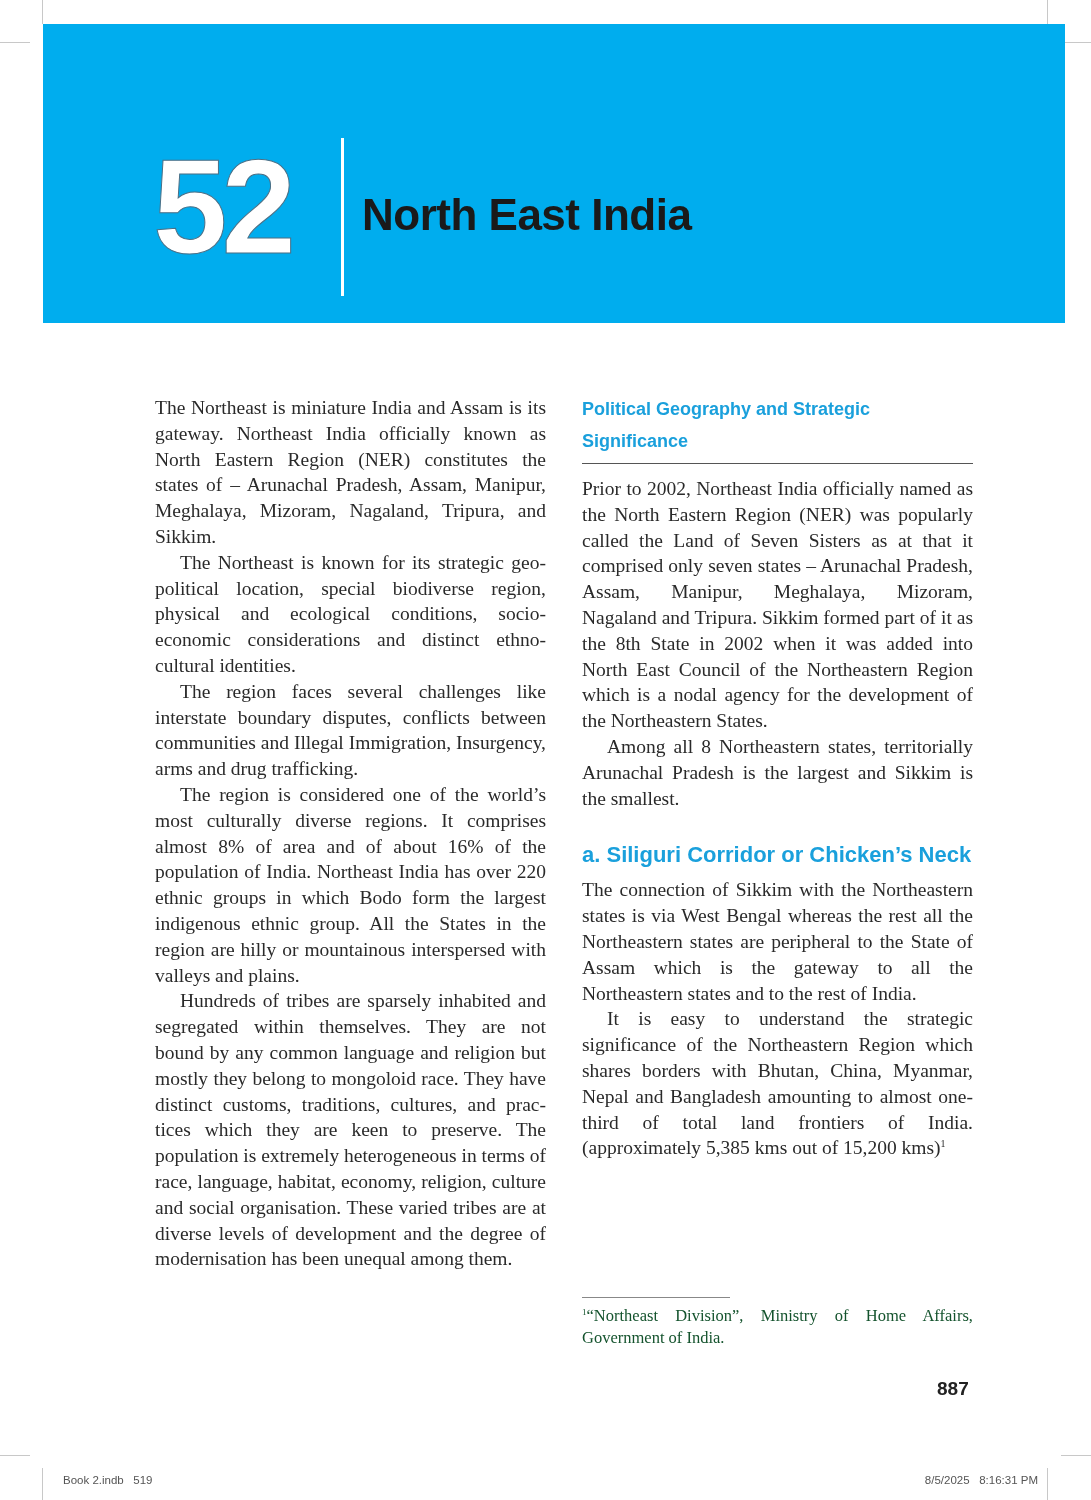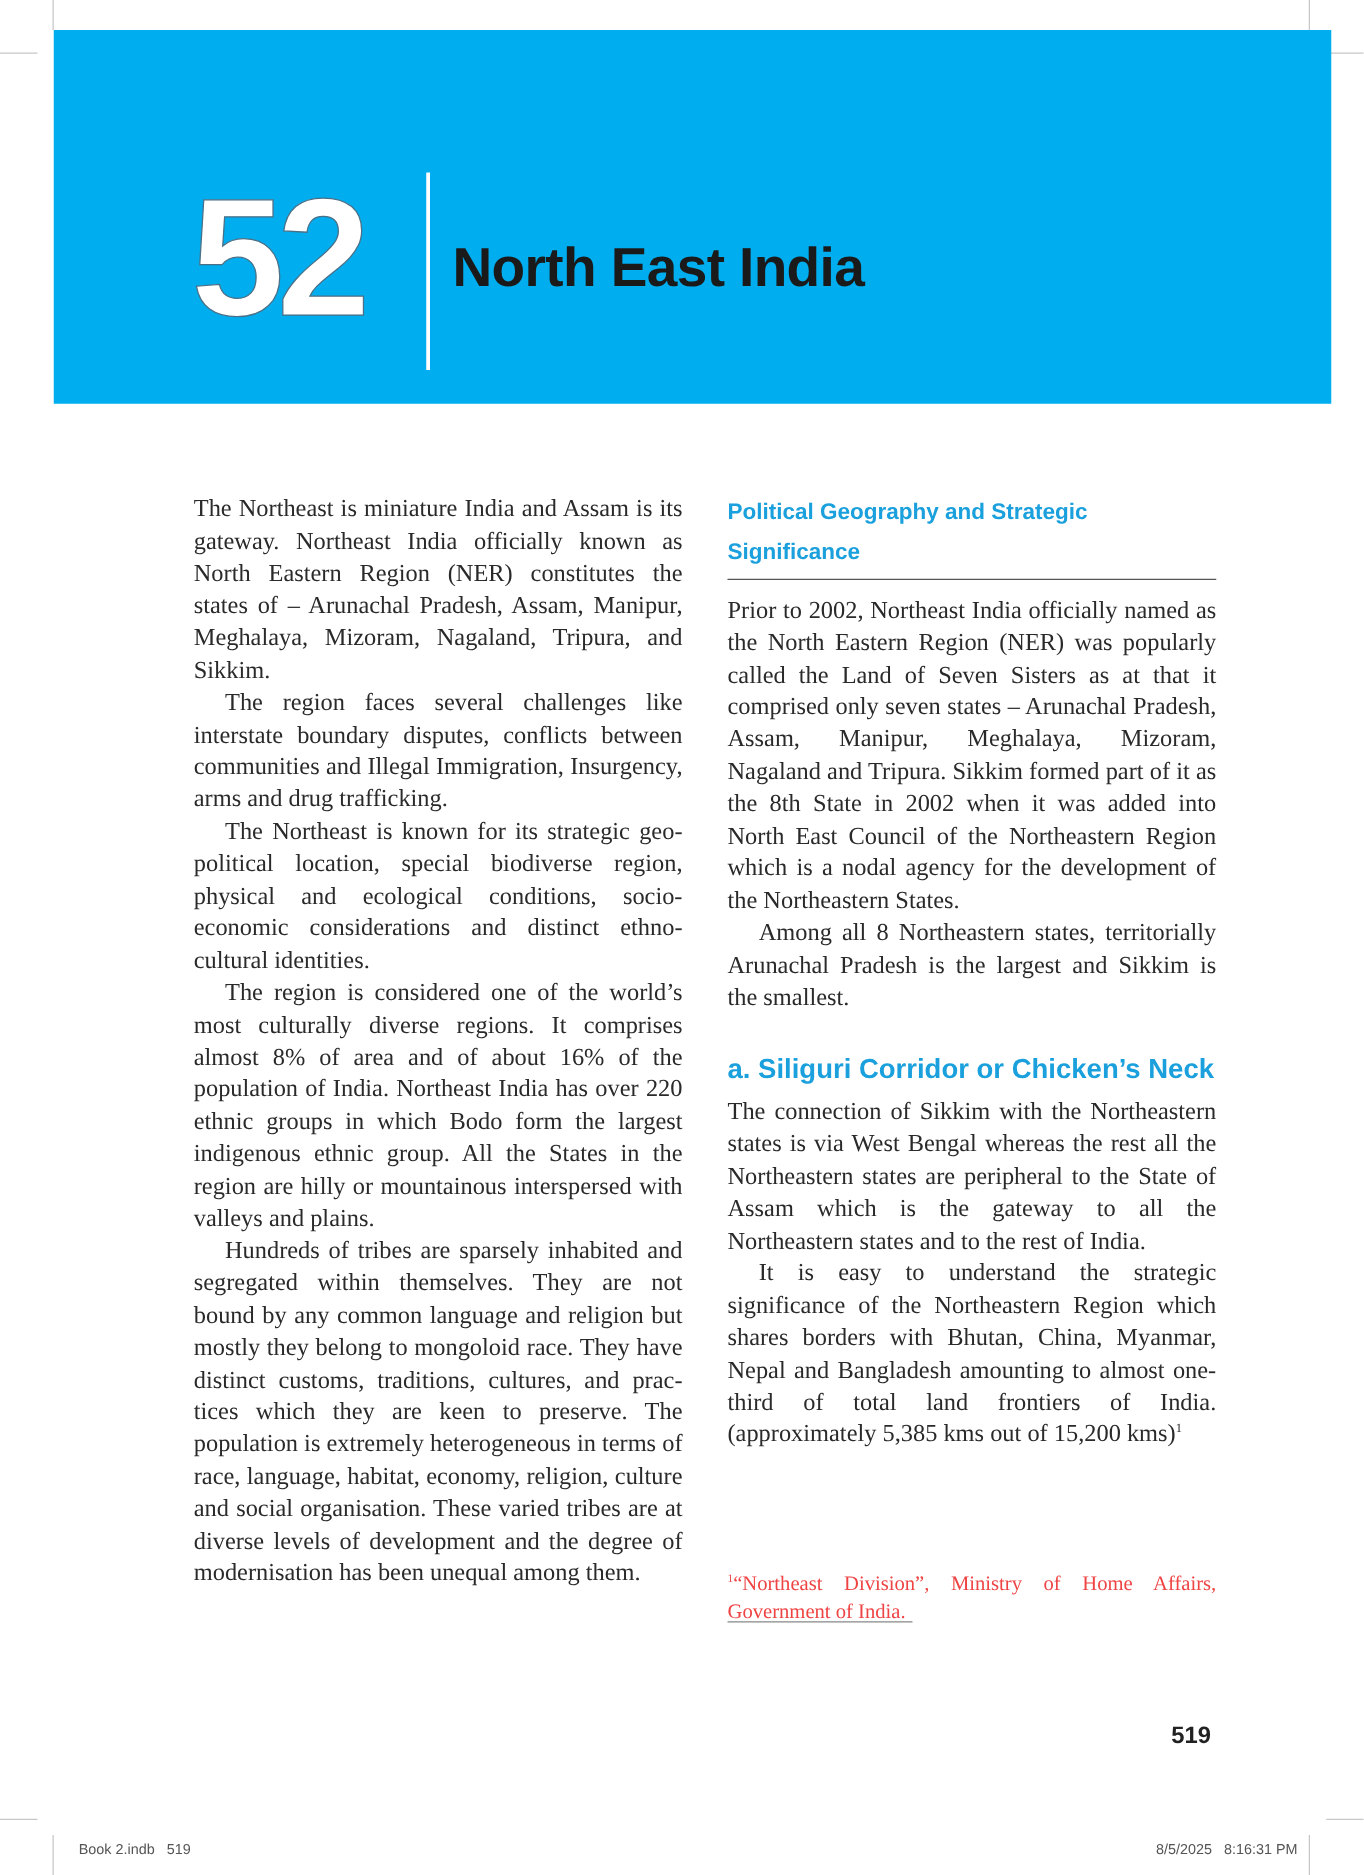--- a/index.html
+++ b/index.html
@@ -15,21 +15,21 @@
   .col p { margin: 0; }
   .col p.indent { text-indent: 25px; }
   .left-col { left: 155px; top: 395px; width: 391px; }
   .right-col { left: 582px; top: 393px; width: 391px; }
 
   .h2 { font-family: "Liberation Sans", sans-serif; font-weight: bold; color: #1aa0dc; font-size: 18px; line-height: 32px; margin: 0; text-align: left; }
   .h2-rule { height: 1px; background: #555; margin: 6px 0 12px 0; }
   .h3 { font-family: "Liberation Sans", sans-serif; font-weight: bold; color: #1aa0dc; font-size: 22px; line-height: 28px; margin: 30px 0 8px 0; text-align: left; }
 
   .fn-rule { position: absolute; left: 582px; top: 1297px; width: 148px; height: 1px; background: #888; }
-  .footnote { position: absolute; left: 582px; top: 1256px; width: 391px; font-size: 16.5px; line-height: 22px; color: #ef4444; text-align: justify; }
+  .footnote { position: absolute; left: 582px; top: 1305px; width: 391px; font-size: 16.5px; line-height: 22px; color: #14532d; text-align: justify; }
   .footnote sup { font-size: 9px; vertical-align: super; line-height: 0; }
   .page-number { position: absolute; left: 937px; top: 1378px; font-family: "Liberation Sans", sans-serif; font-weight: bold; font-size: 19px; color: #222; }
 
   .slug { position: absolute; top: 1474px; font-family: "Liberation Sans", sans-serif; font-size: 11.5px; color: #555; }
   sup.ref { font-size: 10px; line-height: 0; }
 </style>
 </head>
 <body>
 
 <div class="crop" style="left:0;top:42px;width:30px;height:1px;"></div>
@@ -41,35 +41,35 @@
 <div class="crop" style="left:1061px;top:1455px;width:30px;height:1px;"></div>
 <div class="crop" style="left:1047px;top:1468px;width:1px;height:32px;"></div>
 
 <div class="banner"></div>
 <div class="chapter-num">52</div>
 <div class="chapter-divider"></div>
 <h1 class="chapter-title" style="margin:0;">North East India</h1>
 
 <div class="col left-col">
   <p>The Northeast is miniature India and Assam is its gateway. Northeast India officially known as North Eastern Region (NER) con­stitutes the states of – Arunachal Pradesh, Assam, Manipur, Meghalaya, Mizoram, Nagaland, Tripura, and Sikkim.</p>
+  <p class="indent">The Northeast is known for its strategic geo-political location, special biodiverse region, physical and ecological conditions, socio-economic considerations and dis­tinct ethno-cultural identities.</p>
   <p class="indent">The region faces several challenges like interstate boundary disputes, con­flicts between communities and Illegal Immigration, Insurgency, arms and drug trafficking.</p>
-  <p class="indent">The Northeast is known for its strategic geo-political location, special biodiverse region, physical and ecological conditions, socio-economic considerations and dis­tinct ethno-cultural identities.</p>
   <p class="indent">The region is considered one of the world’s most culturally diverse regions. It comprises almost 8% of area and of about 16% of the population of India. Northeast India has over 220 ethnic groups in which Bodo form the largest indigenous ethnic group. All the States in the region are hilly or mountainous interspersed with valleys and plains.</p>
   <p class="indent">Hundreds of tribes are sparsely inhab­ited and segregated within themselves. They are not bound by any common lan­guage and religion but mostly they belong to mongoloid race. They have distinct customs, traditions, cultures, and prac­tices which they are keen to preserve. The population is extremely heterogeneous in terms of race, language, habitat, economy, religion, culture and social organisation. These varied tribes are at diverse levels of development and the degree of modernisa­tion has been unequal among them.</p>
 </div>
 
 <div class="col right-col">
   <h2 class="h2">Political Geography and Strategic Significance</h2>
   <div class="h2-rule"></div>
   <p>Prior to 2002, Northeast India officially named as the North Eastern Region (NER) was popularly called the Land of Seven Sisters as at that it  comprised only seven states – Arunachal Pradesh, Assam, Manipur, Meghalaya, Mizoram, Nagaland and  Tripura. Sikkim formed part of it as the 8th State in 2002 when it was added into North East Council of the Northeastern Region which is a nodal agency for the development of the Northeastern States.</p>
   <p class="indent">Among all 8 Northeastern states, territo­rially Arunachal Pradesh is the largest and Sikkim is the smallest.</p>
   <h3 class="h3">a. Siliguri Corridor or Chicken’s Neck</h3>
   <p>The connection of Sikkim with the Northeastern states is via West Bengal whereas the rest all the Northeastern states are peripheral to the State of Assam which is the gateway to all the Northeastern states and to the rest of India.</p>
   <p class="indent"><span>It is easy to understand the strategic significance of the Northeastern Region which shares borders with Bhutan, China, Myanmar, Nepal and Bangladesh amount­ing to almost one-third of total land fron­tiers of India. (approximately 5,385 kms out of 15,200 kms)</span><sup class="ref">1</sup></p>
 </div>
 
 <div class="fn-rule"></div>
 <div class="footnote"><sup>1</sup><span>“Northeast Division”, Ministry of Home Affairs, Government of India.</span></div>
 
-<div class="page-number">519</div>
+<div class="page-number">887</div>
 
 <div class="slug" style="left:63px;white-space:pre;">Book 2.indb   519</div>
 <div class="slug" style="right:53px;white-space:pre;">8/5/2025   8:16:31 PM</div>
 
 </body></html>

